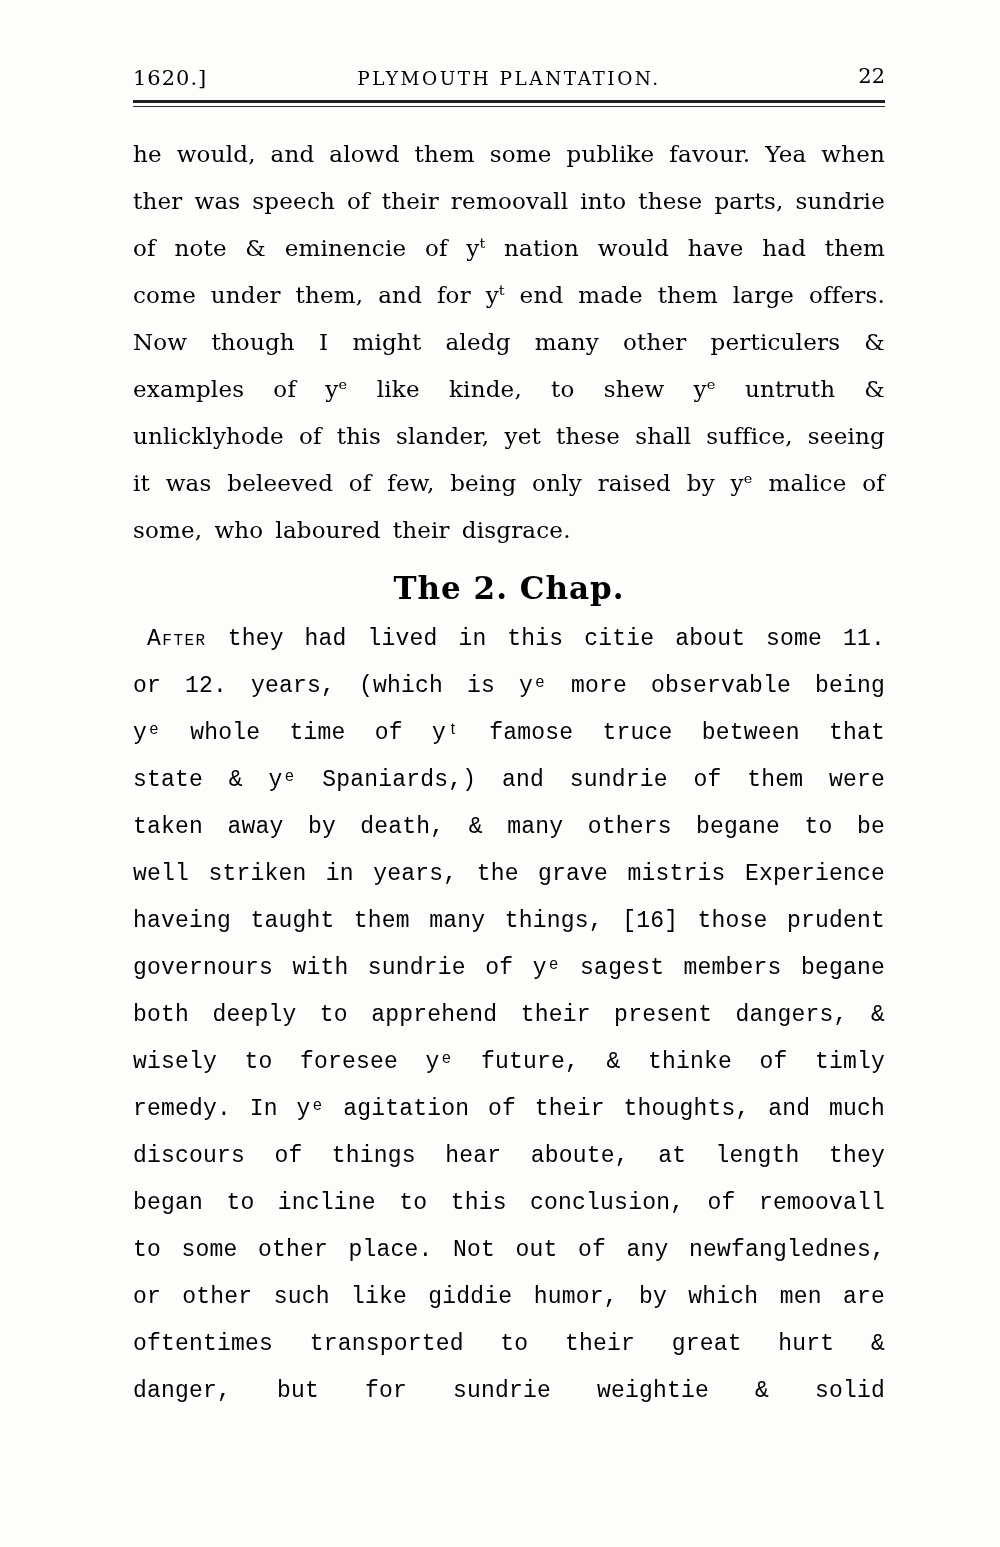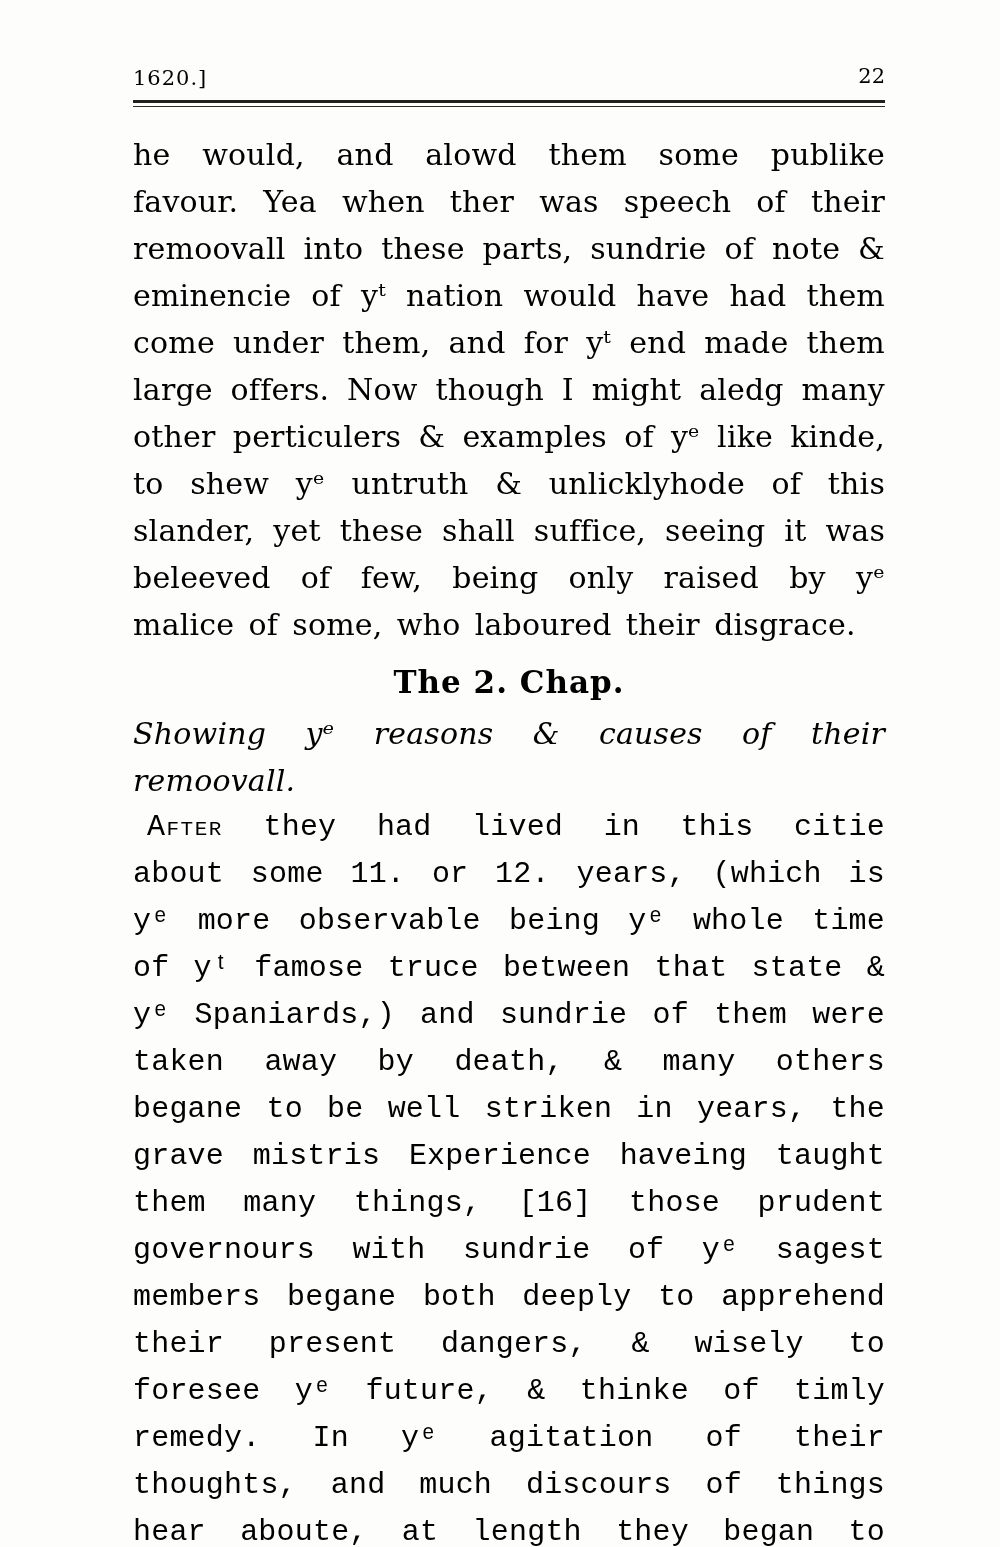--- a/index.html
+++ b/index.html
@@ -54,21 +54,21 @@
     margin-top: 10px;
     height: 3px;
     border-top: 3px solid #202020;
     border-bottom: 1px solid #2a2a2a;
   }
   .bodytext {
     margin-top: 24px;
   }
   .bodytext p {
     margin: 0;
-    font-size: 30px;
+    font-size: 23px;
     line-height: 47px;
     text-align: justify;
     word-spacing: 4.5px;
     letter-spacing: 0.2px;
   }
   p.continues {
     text-align-last: justify;
   }
   p.indented {
     text-indent: 14px;
@@ -97,30 +97,30 @@
   }
 </style>
 </head>
 <body>
 
 <div class="page">
   <div class="content">
 
     <div class="running-head">
       <span class="year">1620.]</span>
+      <span class="title">PLYMOUTH  PLANTATION.</span>
       <span class="pageno">22</span>
     </div>
 
     <div class="head-rule"></div>
 
     <div class="bodytext">
 
       <p>he would, and alowd them some publike favour.  Yea when ther was speech of their remoovall into these parts, sundrie of note &amp; eminencie of yᵗ nation would have had them come under them, and for yᵗ end made them large offers.  Now though I might aledg many other perticulers &amp; examples of yᵉ like kinde, to shew yᵉ untruth &amp; unlicklyhode of this slander, yet these shall suffice, seeing it was beleeved of few, being only raised by yᵉ malice of some, who laboured their disgrace.</p>
 
       <h2 class="chap-heading">The 2. Chap.</h2>
 
-      <p class="chap-subtitle">Showing yᵉ reasons &amp; causes of their remoovall.</p>
 
       <p class="continues indented"><span class="lead-word">After</span> <span>they had lived in this citie about some 11. or 12. years, (which is yᵉ more observable being yᵉ whole time of yᵗ famose truce between that state &amp; yᵉ Spaniards,) and sundrie of them were taken away by death, &amp; many others begane to be well striken in years, the grave mistris Experience haveing taught them many things, [16] those prudent governours with sundrie of yᵉ sagest members begane both deeply to apprehend their present dangers, &amp; wisely to foresee yᵉ future, &amp; thinke of timly remedy.  In yᵉ agitation of their thoughts, and much discours of things hear aboute, at length they began to incline to this conclusion, of remoovall to some other place.  Not out of any newfanglednes, or other such like giddie humor, by which men are oftentimes transported to their great hurt &amp; danger, but for sundrie weightie &amp; solid</span></p>
 
     </div>
   </div>
 </div>
 
 </body></html>

